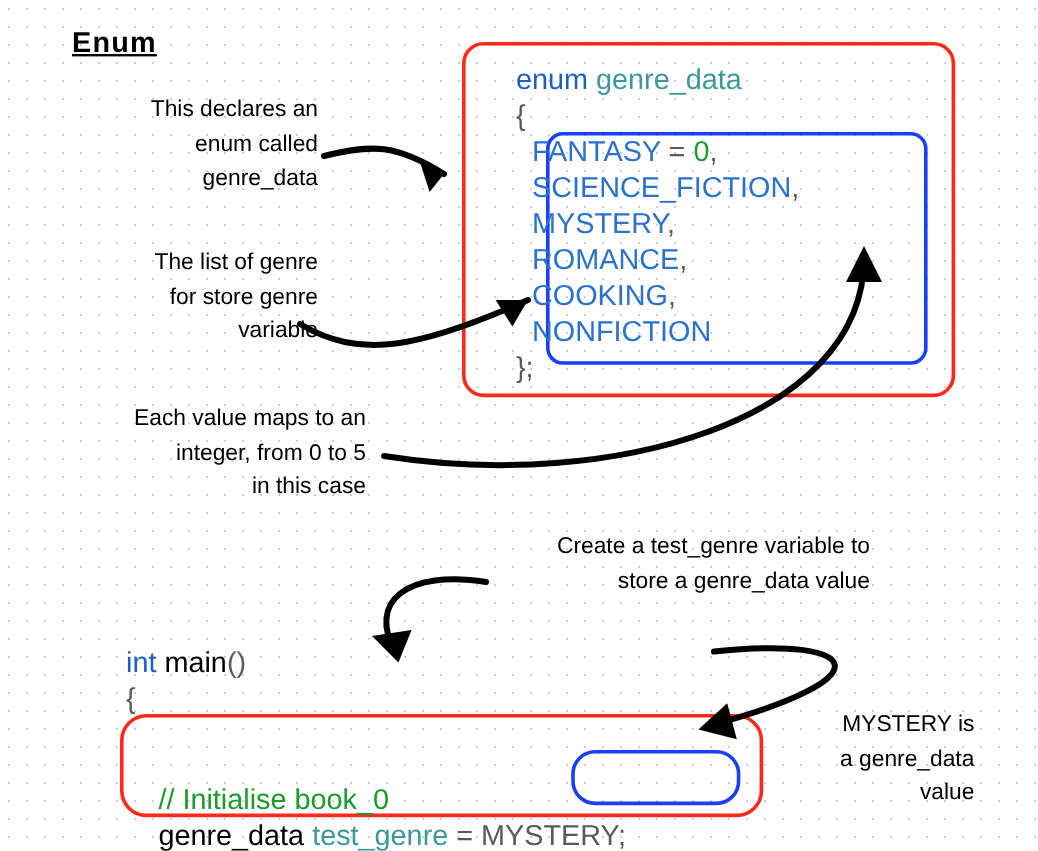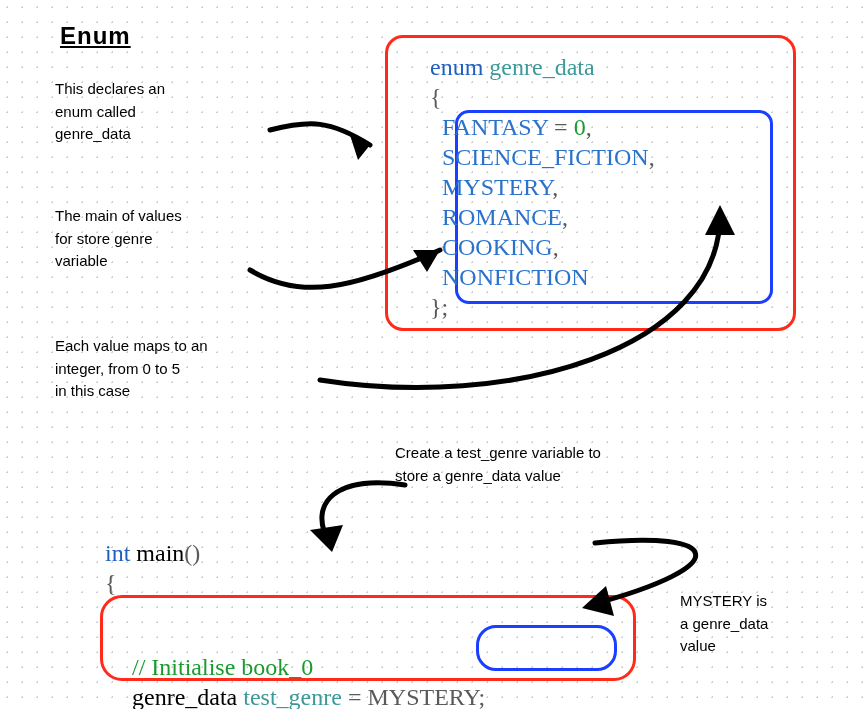--- a/index.html
+++ b/index.html
@@ -30,29 +30,29 @@
   
   .title {
     font-size: 24px;
     font-weight: bold;
     text-decoration: underline;
     letter-spacing: 1px;
   }
 
   
   .annot {
-    font-size: 15px;
+    font-size: 19px;
     line-height: 1.5;
-    text-align: left;
+    text-align: right;
     color: #000;
   }
 
   
   .code {
-    font-family: Liberation Serif, serif;
+    font-family: Liberation Sans, sans-serif;
     font-size: 24px;
     line-height: 1.25;
     white-space: pre;
     color: #5a5a5a;
   }
   .kw     { color: #1f5fbf; }           
   .ident  { color: #3c9997; }           
   .name   { color: #000000; }           
   .enumv  { color: #2a72cc; }           
   .num    { color: #199b2e; }           
@@ -102,37 +102,37 @@
 
   <div class="pos title" style="left:60px; top:22px;">Enum</div>
 
   <div class="pos annot" style="left:55px; top:78px; width:210px;">
     <span>This declares an</span><br>
     <span>enum called</span><br>
     <span>genre_data</span>
   </div>
 
   <div class="pos annot" style="left:55px; top:205px; width:210px;">
-    <span>The main of values</span><br>
+    <span>The list of genre</span><br>
     <span>for store genre</span><br>
     <span>variable</span>
   </div>
 
   <div class="pos annot" style="left:55px; top:335px; width:250px;">
     <span>Each value maps to an</span><br>
     <span>integer, from 0 to 5</span><br>
     <span>in this case</span>
   </div>
 
   <div class="pos annot" style="left:395px; top:442px; width:330px;">
     <span>Create a test_genre variable to</span><br>
     <span>store a genre_data value</span>
   </div>
 
-  <div class="pos annot" style="left:680px; top:590px; width:160px;">
+  <div class="pos annot" style="left:652px; top:590px; width:160px;">
     <span>MYSTERY is</span><br>
     <span>a genre_data</span><br>
     <span>value</span>
   </div>
 
   <div class="pos rbox-outer1" style="left:385px; top:35px; width:405px; height:290px;"></div>
 
   <div class="pos rbox-inner1" style="left:455px; top:110px; width:312px; height:188px;"></div>
 
   <div class="pos code" style="left:430px; top:52px;"><span class="kw">enum</span> <span class="ident">genre_data</span>

